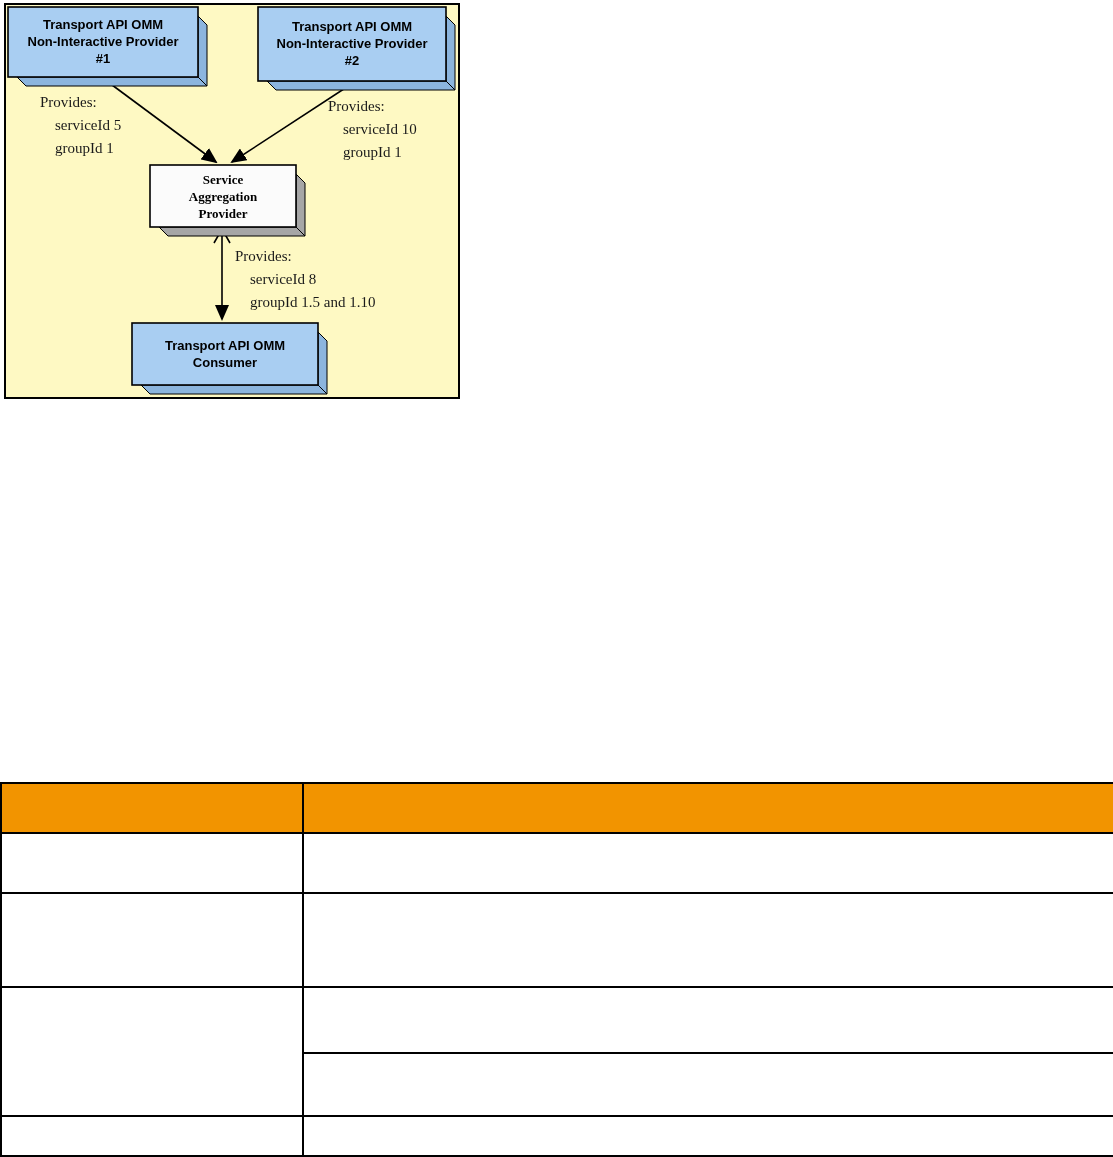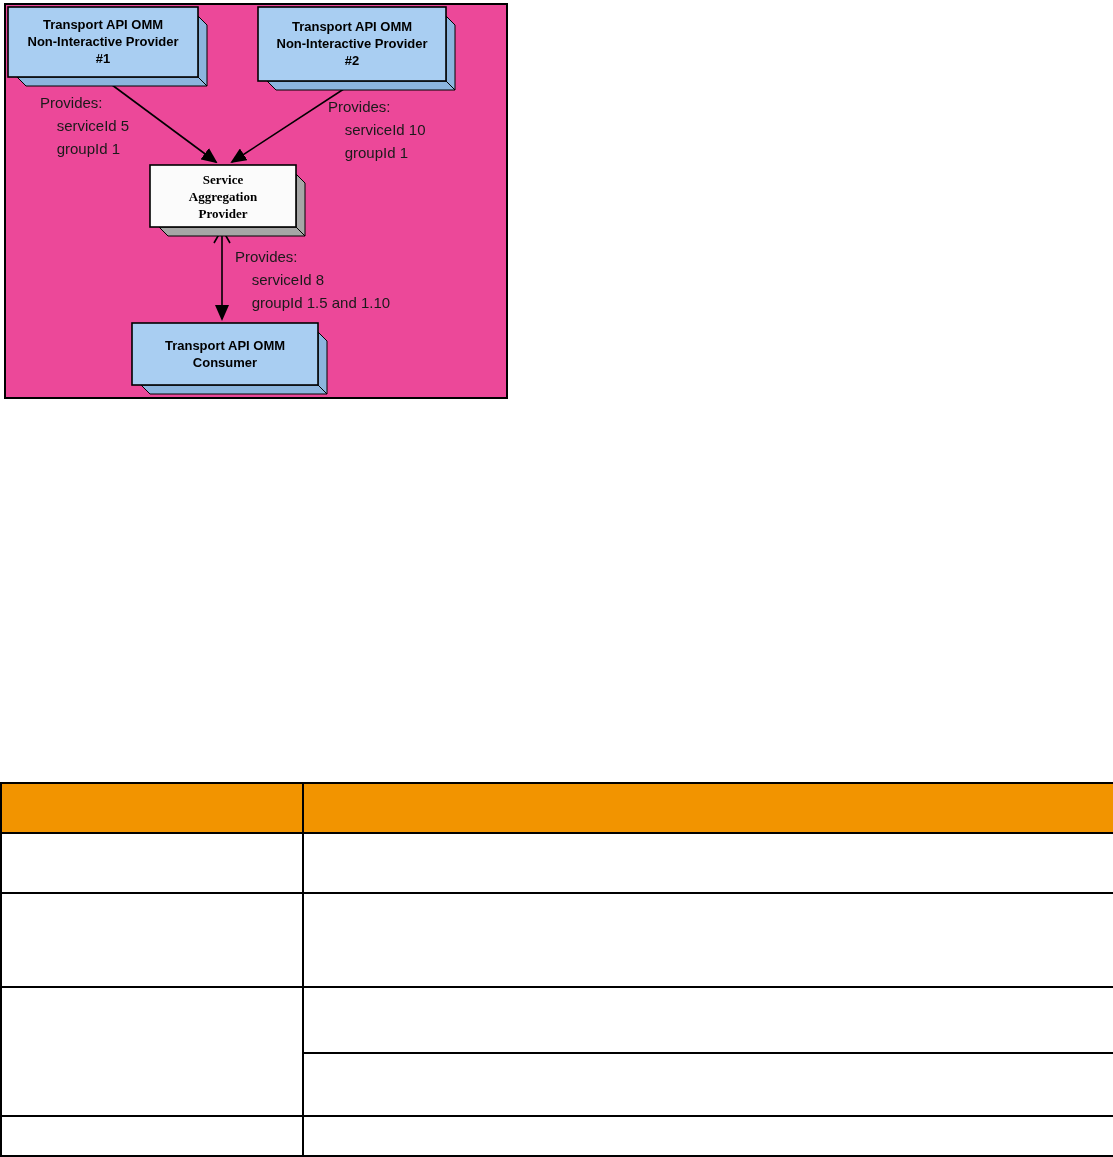--- a/index.html
+++ b/index.html
@@ -1,30 +1,30 @@
 <!DOCTYPE html>
 <html style="--header-bg: #F29400; --shaded-bg: #EFEFEF; --box-fill: #A9CEF2; --box-side: #8CB5DE; --agg-fill: #FBFBFB; --agg-side: #A6A6A6; --line: #000000;"><head>
 <meta charset="utf-8">
 <style>
   * { margin:0; padding:0; box-sizing:border-box; }
   html,body { width:1113px; height:1157px; background:#ffffff; font-family:"Liberation Sans", sans-serif; position:relative; overflow:hidden; }
 
   
   .figure {
-    position:absolute; left:4px; top:3px; width:504px; height:396px;
-    border:2px solid #000; background:#ec4899;
+    position:absolute; left:4px; top:3px; width:456px; height:396px;
+    border:2px solid #000; background:#fef9c3;
   }
   .figure svg { position:absolute; left:0; top:0; }
   .node-label {
     position:absolute; text-align:center; font-weight:bold;
     font-size:13px; line-height:17px; color:#000; white-space:pre-line;
   }
   .annotation {
     position:absolute; font-size:15px; line-height:23px; color:#1a1a1a;
-    white-space:pre; text-align:left;
+    white-space:pre; text-align:left;font-family:Liberation Serif, serif;
   }
 
   
   table.doc-table {
     position:absolute; left:0; top:782px; width:1113px;
     border-collapse:collapse; table-layout:fixed;
   }
   table.doc-table td, table.doc-table th {
     border:2px solid #000; padding:4px 8px; vertical-align:top;
     font-size:14px; color:#000; background:#fff;

